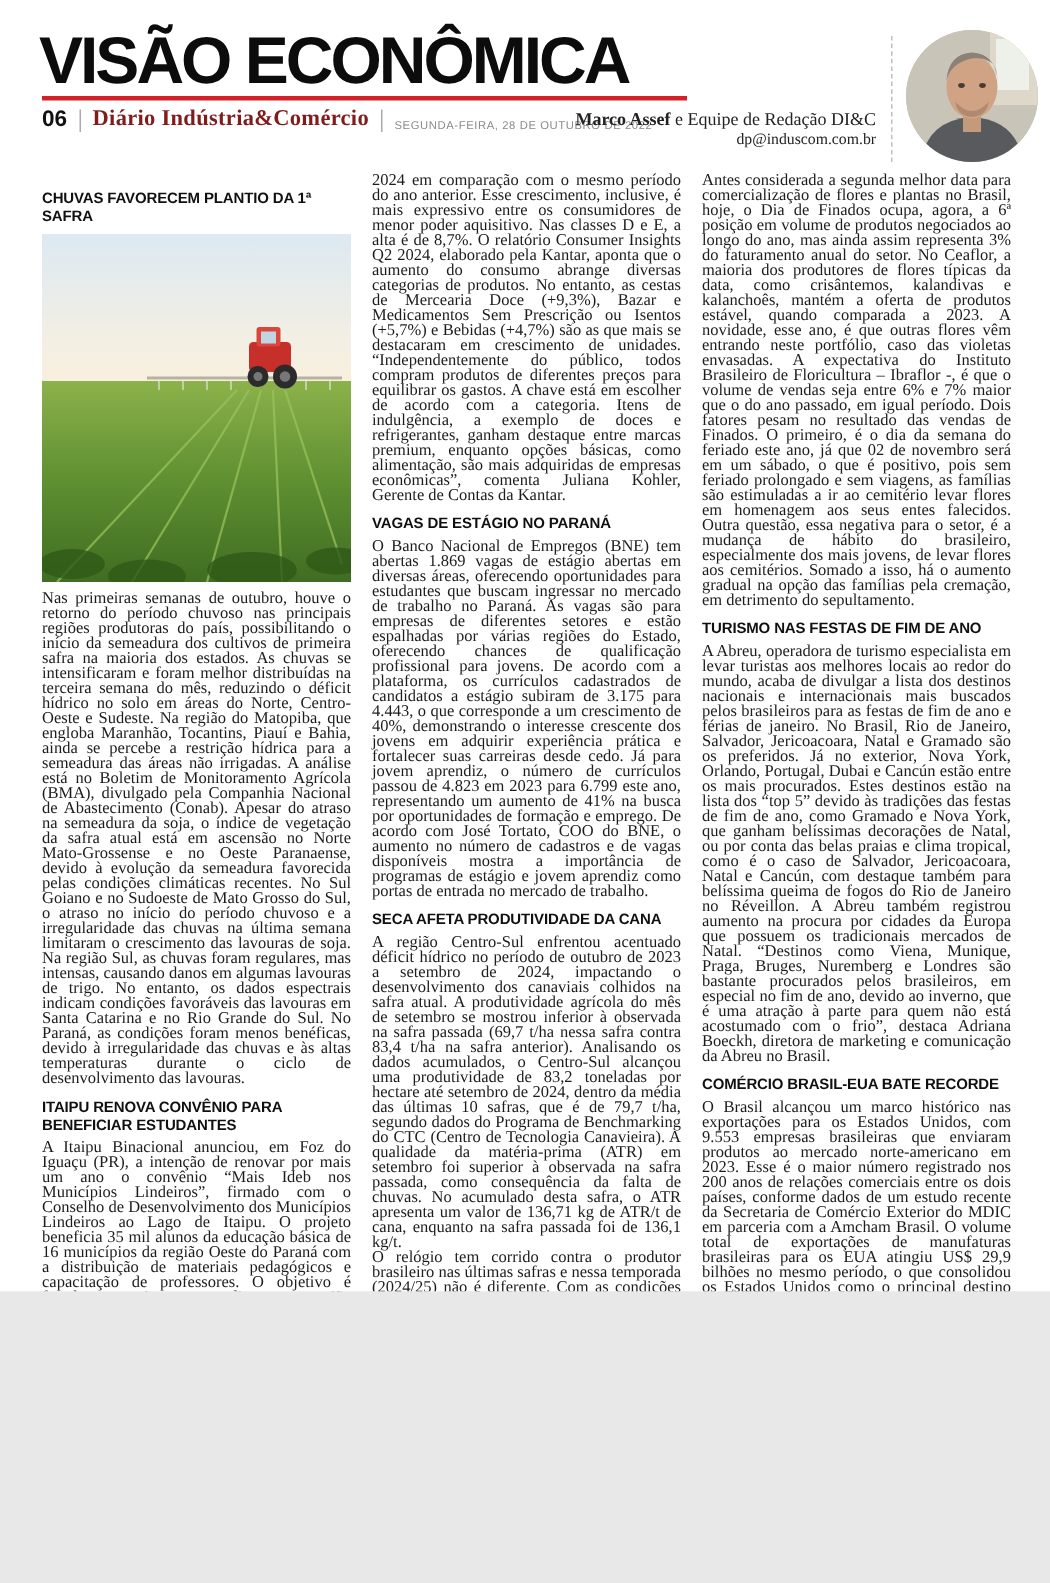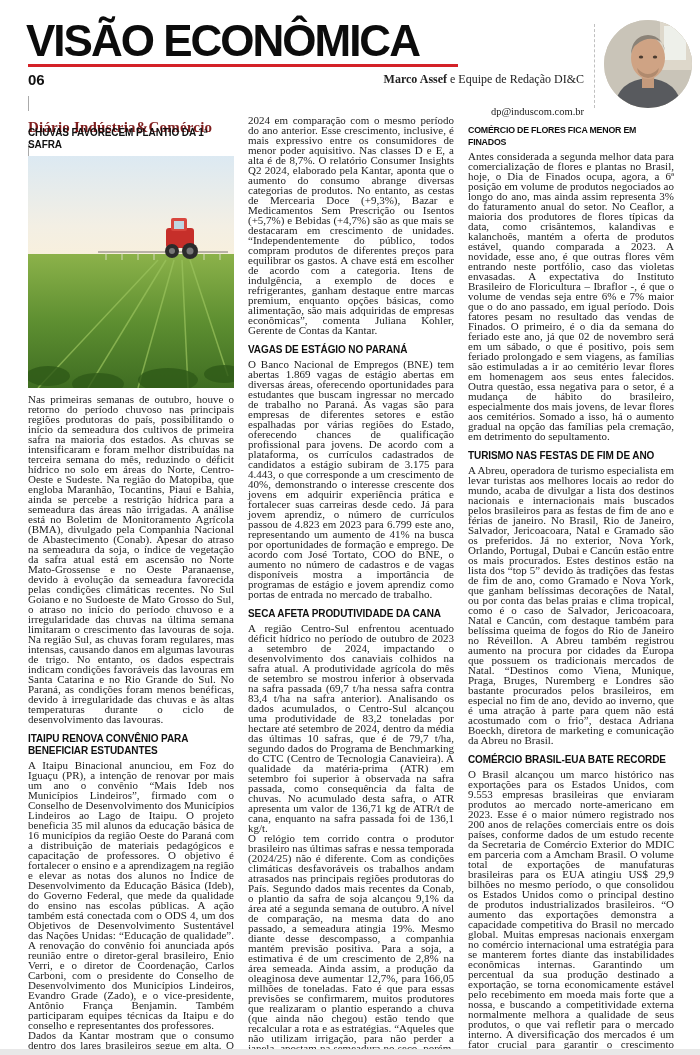--- a/index.html
+++ b/index.html
@@ -1,36 +1,36 @@
 <!DOCTYPE html>
 <html lang="pt-BR"><head>
 <meta charset="utf-8">
 <style>
   * { margin:0; padding:0; box-sizing:border-box; }
   html,body { background:#e8e8e8; }
   .page {
-    position:relative; width:700px; height:1049px; background:#ffffff;
+    position:relative; width:700px; height:861px; background:#ffffff;
     margin:0 auto; overflow:hidden;
     font-family:"Liberation Serif", serif; color:#1a1a1a;
   }
   
   .mast-title{
     position:absolute; left:26px; top:16px;
     font-family:"Liberation Sans", sans-serif; font-weight:bold;
     font-size:44px; letter-spacing:-2px; color:#0c0c0c; white-space:nowrap;
   }
   .red-rule{ position:absolute; left:28px; top:64px; width:430px; height:3px; }
-  .info-row{ position:absolute; left:28px; top:71px; display:flex; align-items:flex-start; gap:8px;flex-direction:column; }
+  .info-row{ position:absolute; left:28px; top:71px; display:flex; align-items:flex-end; gap:8px; }
   .pagenum{ font-family:"Liberation Sans", sans-serif; font-weight:bold; font-size:15px; color:#111; }
   .vbar{ width:1px; height:15px; background:#aaa; }
   .paper-name{ font-family:"Liberation Serif", serif; font-weight:bold; font-size:15px; color:#7f1d1d; letter-spacing:0.2px; }
   .date-line{ font-family:"Liberation Sans", sans-serif; font-size:7.5px; color:#8a8a8a; letter-spacing:0.4px; }
   .byline{ position:absolute; right:116px; top:72px; font-size:12px; color:#222; text-align:left;padding-left:27px; }
   .byline b{ font-weight:bold; }
-  .email{ position:absolute; right:116px; top:88px; font-size:10.5px; color:#222; text-align:right;margin-top:18px; }
+  .email{ position:absolute; right:116px; top:88px; font-size:10.5px; color:#222; text-align:right; }
   .dash-sep{ position:absolute; left:594px; top:24px; height:84px; border-left:1px dashed #c0c0c0; }
   .avatar{
     position:absolute; left:604px; top:20px; width:88px; height:88px;
     border-radius:50%; overflow:hidden; background:#cfc9bd;
   }
   
   .cols{ position:absolute; left:28px; top:115px; width:646px; display:flex; gap:14px; }
   .col{ width:206px; }
   h2{
     font-family:"Liberation Sans", sans-serif; font-weight:bold;
@@ -152,21 +152,20 @@
       <p class="body">O Banco Nacional de Empregos (BNE) tem abertas 1.869 vagas de estágio abertas em diversas áreas, oferecendo oportunidades para estudantes que buscam ingressar no mercado de trabalho no Paraná. As vagas são para empresas de diferentes setores e estão espalhadas por várias regiões do Estado, oferecendo chances de qualificação profissional para jovens. De acordo com a plataforma, os currículos cadastrados de candidatos a estágio subiram de 3.175 para 4.443, o que corresponde a um crescimento de 40%, demonstrando o interesse crescente dos jovens em adquirir experiência prática e fortalecer suas carreiras desde cedo. Já para jovem aprendiz, o número de currículos passou de 4.823 em 2023 para 6.799 este ano, representando um aumento de 41% na busca por oportunidades de formação e emprego. De acordo com José Tortato, COO do BNE, o aumento no número de cadastros e de vagas disponíveis mostra a importância de programas de estágio e jovem aprendiz como portas de entrada no mercado de trabalho.</p>
 
       <h2>SECA AFETA PRODUTIVIDADE DA CANA</h2>
       <p class="body">A região Centro-Sul enfrentou acentuado déficit hídrico no período de outubro de 2023 a setembro de 2024, impactando o desenvolvimento dos canaviais colhidos na safra atual. A produtividade agrícola do mês de setembro se mostrou inferior à observada na safra passada (69,7 t/ha nessa safra contra 83,4 t/ha na safra anterior). Analisando os dados acumulados, o Centro-Sul alcançou uma produtividade de 83,2 toneladas por hectare até setembro de 2024, dentro da média das últimas 10 safras, que é de 79,7 t/ha, segundo dados do Programa de Benchmarking do CTC (Centro de Tecnologia Canavieira). A qualidade da matéria-prima (ATR) em setembro foi superior à observada na safra passada, como consequência da falta de chuvas. No acumulado desta safra, o ATR apresenta um valor de 136,71 kg de ATR/t de cana, enquanto na safra passada foi de 136,1 kg/t.</p>
 
       <p class="body">O relógio tem corrido contra o produtor brasileiro nas últimas safras e nessa temporada (2024/25) não é diferente. Com as condições climáticas desfavoráveis os trabalhos andam atrasados nas principais regiões produtoras do País. Segundo dados mais recentes da Conab, o plantio da safra de soja alcançou 9,1% da área até a segunda semana de outubro. A nível de comparação, na mesma data do ano passado, a semeadura atingia 19%. Mesmo diante desse descompasso, a companhia mantém previsão positiva. Para a soja, a estimativa é de um crescimento de 2,8% na área semeada. Ainda assim, a produção da oleaginosa deve aumentar 12,7%, para 166,05 milhões de toneladas. Fato é que para essas previsões se confirmarem, muitos produtores que realizaram o plantio esperando a chuva (que ainda não chegou) estão tendo que recalcular a rota e as estratégias. “Aqueles que não utilizam irrigação, para não perder a janela, apostam na semeadura no seco, porém, como em algumas regiões as águas não vieram como o esperado, muitos</p>
     </section>
 
     <section class="col">
 
-      <h2 class="hl-small">COMÉRCIO DE FLORES FICA MENOR EM FINADOS</h2>
       <p class="body">Antes considerada a segunda melhor data para comercialização de flores e plantas no Brasil, hoje, o Dia de Finados ocupa, agora, a 6ª posição em volume de produtos negociados ao longo do ano, mas ainda assim representa 3% do faturamento anual do setor. No Ceaflor, a maioria dos produtores de flores típicas da data, como crisântemos, kalandivas e kalanchoês, mantém a oferta de produtos estável, quando comparada a 2023. A novidade, esse ano, é que outras flores vêm entrando neste portfólio, caso das violetas envasadas. A expectativa do Instituto Brasileiro de Floricultura – Ibraflor -, é que o volume de vendas seja entre 6% e 7% maior que o do ano passado, em igual período. Dois fatores pesam no resultado das vendas de Finados. O primeiro, é o dia da semana do feriado este ano, já que 02 de novembro será em um sábado, o que é positivo, pois sem feriado prolongado e sem viagens, as famílias são estimuladas a ir ao cemitério levar flores em homenagem aos seus entes falecidos. Outra questão, essa negativa para o setor, é a mudança de hábito do brasileiro, especialmente dos mais jovens, de levar flores aos cemitérios. Somado a isso, há o aumento gradual na opção das famílias pela cremação, em detrimento do sepultamento.</p>
 
       <h2>TURISMO NAS FESTAS DE FIM DE ANO</h2>
       <p class="body">A Abreu, operadora de turismo especialista em levar turistas aos melhores locais ao redor do mundo, acaba de divulgar a lista dos destinos nacionais e internacionais mais buscados pelos brasileiros para as festas de fim de ano e férias de janeiro. No Brasil, Rio de Janeiro, Salvador, Jericoacoara, Natal e Gramado são os preferidos. Já no exterior, Nova York, Orlando, Portugal, Dubai e Cancún estão entre os mais procurados. Estes destinos estão na lista dos “top 5” devido às tradições das festas de fim de ano, como Gramado e Nova York, que ganham belíssimas decorações de Natal, ou por conta das belas praias e clima tropical, como é o caso de Salvador, Jericoacoara, Natal e Cancún, com destaque também para belíssima queima de fogos do Rio de Janeiro no Réveillon. A Abreu também registrou aumento na procura por cidades da Europa que possuem os tradicionais mercados de Natal. “Destinos como Viena, Munique, Praga, Bruges, Nuremberg e Londres são bastante procurados pelos brasileiros, em especial no fim de ano, devido ao inverno, que é uma atração à parte para quem não está acostumado com o frio”, destaca Adriana Boeckh, diretora de marketing e comunicação da Abreu no Brasil.</p>
 
       <h2>COMÉRCIO BRASIL-EUA BATE RECORDE</h2>
       <p class="body"><span>O Brasil alcançou um marco histórico nas exportações para os Estados Unidos, com 9.553 empresas brasileiras que enviaram produtos ao mercado norte-americano em 2023. Esse é o maior número registrado nos 200 anos de relações comerciais entre os dois países, conforme dados de um estudo recente da Secretaria de Comércio Exterior do MDIC em parceria com a Amcham Brasil. O volume total de exportações de manufaturas brasileiras para os EUA atingiu US$ 29,9 bilhões no mesmo período, o que consolidou os Estados Unidos como o principal destino de produtos industrializados brasileiros. “O aumento das exportações demonstra a capacidade competitiva do Brasil no mercado global. Muitas empresas nacionais enxergam no comércio internacional uma estratégia para se manterem fortes diante das instabilidades econômicas internas. Garantindo um percentual da sua produção destinado a exportação, se torna economicamente estável pelo recebimento em moeda mais forte que a nossa, e buscando a competitividade externa normalmente melhora a qualidade de seus produtos, o que vai refletir para o mercado interno. A diversificação dos mercados é um fator crucial para garantir o crescimento contínuo das indústrias brasileiras”, destaca </span></p>
     </section>
 
   </main>

